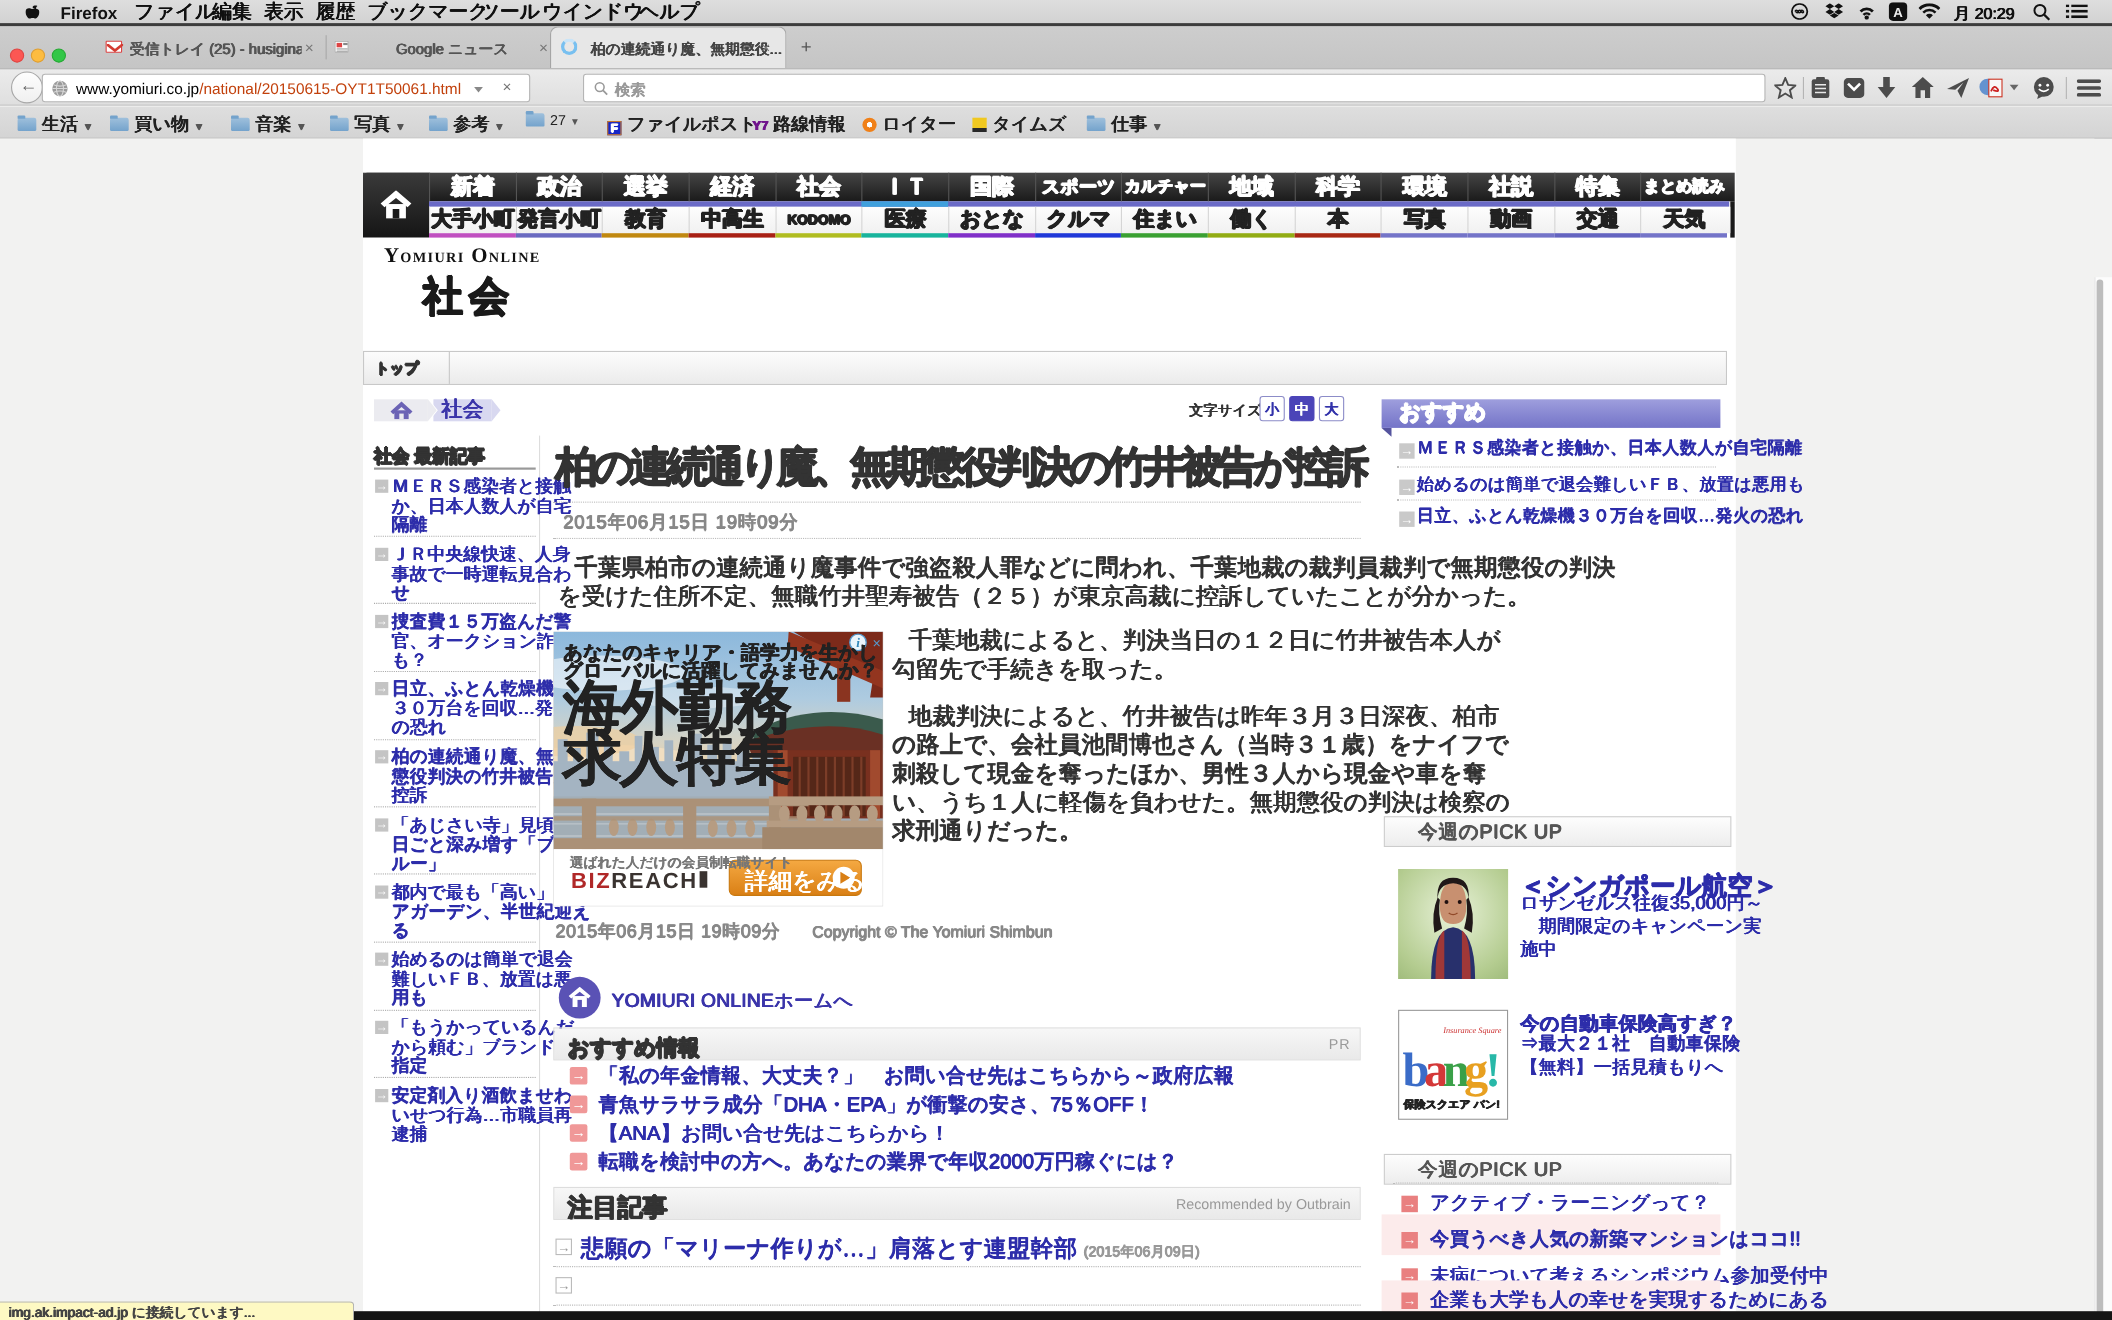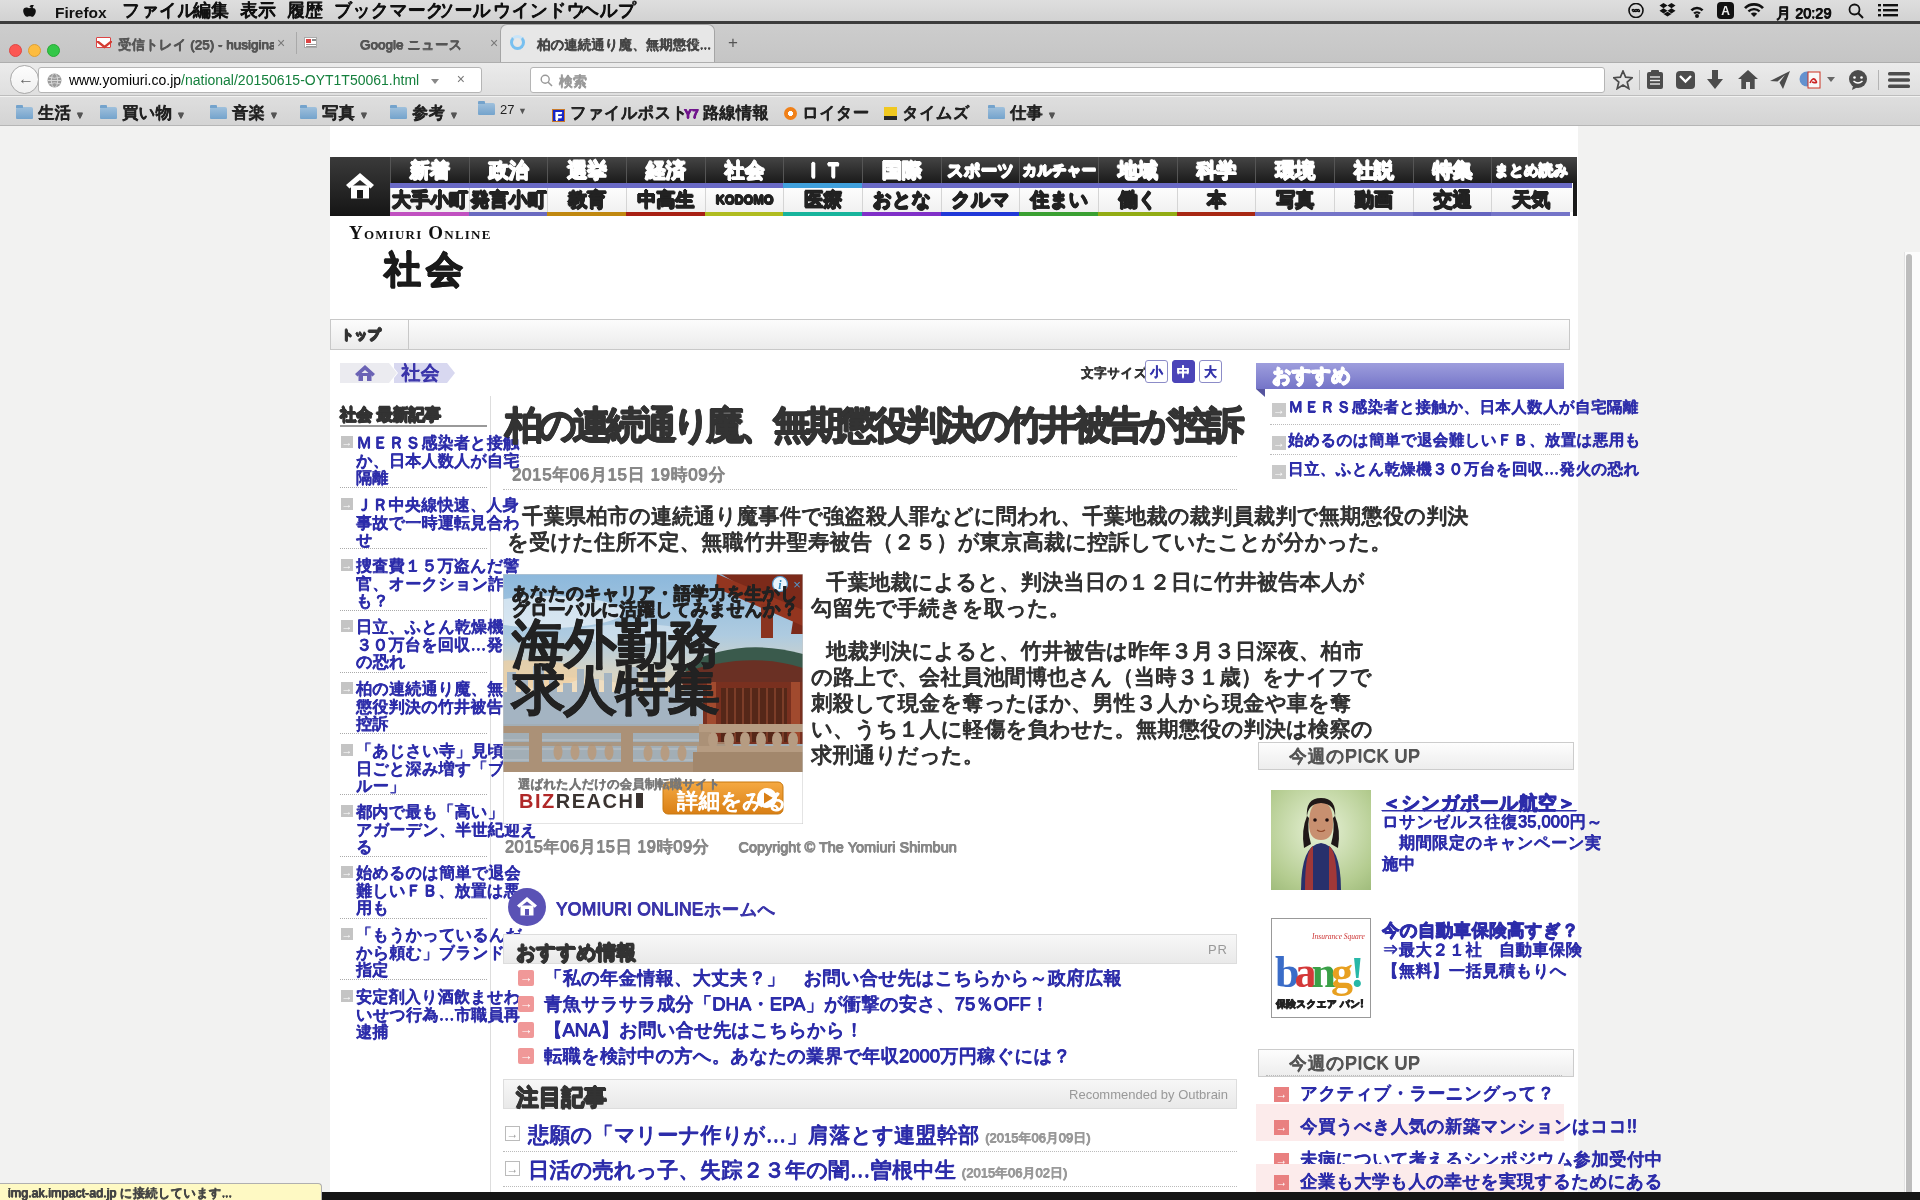--- a/index.html
+++ b/index.html
@@ -188,21 +188,21 @@
       </div>
     <div id="urlfield">
       <svg style="position:absolute;left:8px;top:5px" width="15" height="15" viewBox="0 0 15 15">
           <circle cx="7.5" cy="7.5" r="7" fill="#9a9a9a"></circle>
           <g stroke="#d8d8d8" stroke-width="1" fill="none">
             <ellipse cx="7.5" cy="7.5" rx="3.2" ry="7"></ellipse>
             <line x1="0.5" y1="7.5" x2="14.5" y2="7.5"></line>
             <path d="M1.5 4 Q7.5 6.5 13.5 4 M1.5 11 Q7.5 8.5 13.5 11"></path>
           </g>
         </svg>
-      <span style="position:absolute;left:30px;top:4px;color:#000">www.yomiuri.co.jp<span style="color:#15803d">/national/20150615-OYT1T50061.html</span></span>
+      <span style="position:absolute;left:30px;top:4px;color:#000">www.yomiuri.co.jp<span style="color:#c2410c">/national/20150615-OYT1T50061.html</span></span>
       <span style="position:absolute;right:42px;top:11px;width:0;height:0;border-left:4px solid transparent;border-right:4px solid transparent;border-top:5px solid #888"></span>
       <span style="position:absolute;right:16px;top:3px;color:#777;font-size:14px">×</span>
     </div>
     <div id="searchfield">
       <svg style="position:absolute;left:9px;top:6px" width="13" height="13" viewBox="0 0 13 13">
           <circle cx="5.2" cy="5.2" r="4" fill="none" stroke="#999" stroke-width="1.4"></circle>
           <line x1="8.2" y1="8.2" x2="12" y2="12" stroke="#999" stroke-width="1.6"></line>
         </svg>
       <span class="jp" style="position:absolute;left:28px;top:5px;color:#999;font-size:14px">検索</span>
     </div>
@@ -521,21 +521,20 @@
       <div class="par" style="left:188px;top:922px">→</div>
       <div class="rit jp" style="left:214px;top:917px">転職を検討中の方へ。あなたの業界で年収2000万円稼ぐには？</div>
       <div class="gbar" style="top:953px">
           <span class="gbart jp jpb" style="font-size:22.7px;top:2px">注目記事</span>
           <span class="pr" style="letter-spacing:0">Recommended by Outbrain</span>
         </div>
       <div class="gar" style="left:175px;top:1000px">→</div>
       <div class="rit jp" style="left:198px;top:994px;font-size:21.3px">悲願の「マリーナ作りが…」肩落とす連盟幹部 <span class="ndate">(2015年06月09日)</span></div>
       <div class="rdot" style="left:173px;top:1025px;width:734px"></div>
       <div class="gar" style="left:175px;top:1035px">→</div>
-      <div class="rit jp" style="left:198px;top:1029px;font-size:21.3px">日活の売れっ子、失踪２３年の闇…曽根中生 <span class="ndate">(2015年06月02日)</span></div>
       <div class="rdot" style="left:173px;top:1060px;width:734px"></div>
       <div class="gar" style="left:175px;top:1070px">→</div>
       <div class="rit jp" style="left:198px;top:1064px;font-size:21.3px">飲酒女性、繁華街ビル３階から転落死　…一時騒然 </div>
       <div id="rrail">
         <div class="rrbar jp jpb" style="top:0">おすすめ</div>
         <div style="position:absolute;left:0;top:26px;border-top:8px solid #55549e;border-left:9px solid transparent"></div>
         <div class="rar" style="left:16px;top:40px">→</div>
         <div class="rrit jp" style="left:32px;top:34px">ＭＥＲＳ感染者と接触か、日本人数人が自宅隔離</div>
         <div class="rdot" style="left:14px;top:61px;width:290px"></div>
         <div class="rar" style="left:16px;top:73px">→</div>
@@ -550,21 +549,21 @@
             <path d="M30 100 Q30 55 50 53 Q70 55 70 100 Z" fill="#28306c"></path>
             <path d="M34 100 Q34 60 42 56 L42 100 Z M66 100 Q66 60 58 56 L58 100 Z" fill="#a03838"></path>
             <path d="M36 28 Q34 8 50 8 Q66 8 64 28 Q64 14 50 13 Q36 14 36 28" fill="#201818"></path>
             <path d="M36 26 Q30 40 33 58 L40 54 Q36 40 38 28 Z" fill="#201818"></path>
             <path d="M64 26 Q70 40 67 58 L60 54 Q64 40 62 28 Z" fill="#201818"></path>
             <circle cx="44" cy="30" r="1.8" fill="#201010"></circle>
               <circle cx="56" cy="30" r="1.8" fill="#201010"></circle>
             <path d="M46 40 Q50 43 54 40" fill="none" stroke="#904828" stroke-width="1.2"></path>
           </svg>
         </div>
-        <div class="rrit jp" style="left:126px;top:427px;font-weight:bold;font-size:19px;text-decoration:underline">＜シンガポール航空＞</div>
+        <div class="rrit jp" style="left:126px;top:427px;font-weight:bold;font-size:23px;">＜シンガポール航空＞</div>
         <div class="rrit jp" style="left:126px;top:448px;font-size:16.5px;line-height:21px">ロサンゼルス往復35,000円～<br>　期間限定のキャンペーン実<br>施中</div>
         <div id="bang" style="position:absolute;left:15px;top:555px;width:100px;height:100px;background:#fff;border:1px solid #999;overflow:hidden">
           <svg width="100" height="100" viewBox="0 0 100 100">
             <text x="3" y="68" font-size="44" font-weight="bold" font-family="Liberation Serif"><tspan fill="#3a6cc8">b</tspan><tspan fill="#d43838" dx="-5">a</tspan><tspan fill="#3aa048" dx="-5">n</tspan><tspan fill="#e8a020" dx="-5">g</tspan><tspan fill="#28b8a8" dx="-3">!</tspan></text>
             <text x="40" y="20" font-size="7.5" fill="#cc3333" font-style="italic" font-family="Liberation Serif">Insurance Square</text>
           </svg>
           <div class="jp" style="position:absolute;left:4px;top:78px;font-size:10px;color:#222;font-weight:bold">保険スクエア バン!</div>
         </div>
         <div class="rrit jp" style="left:126px;top:555px;font-weight:bold;font-size:17.6px">今の自動車保険高すぎ？</div>
         <div class="rrit jp" style="left:126px;top:576px;font-size:16.5px;line-height:21px">⇒最大２１社　自動車保険<br>【無料】一括見積もりへ</div>

